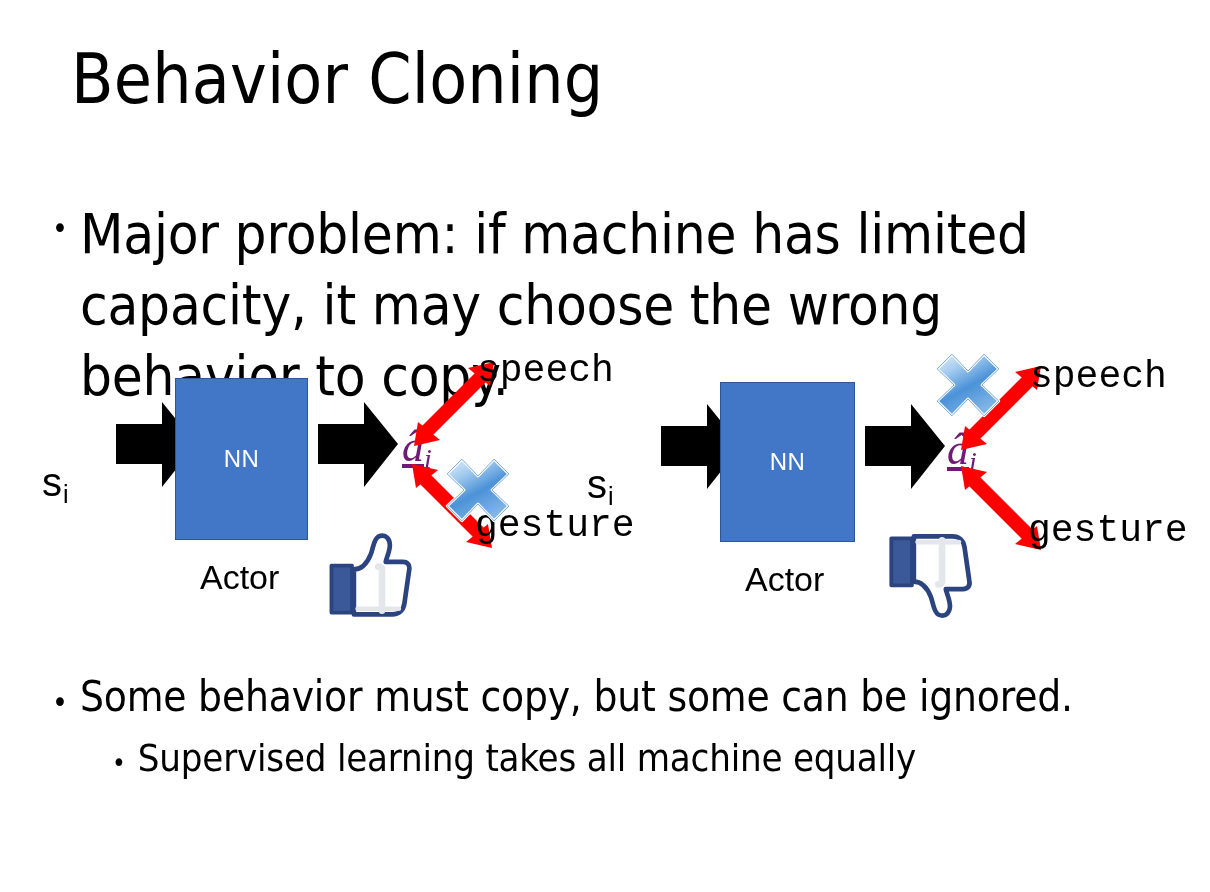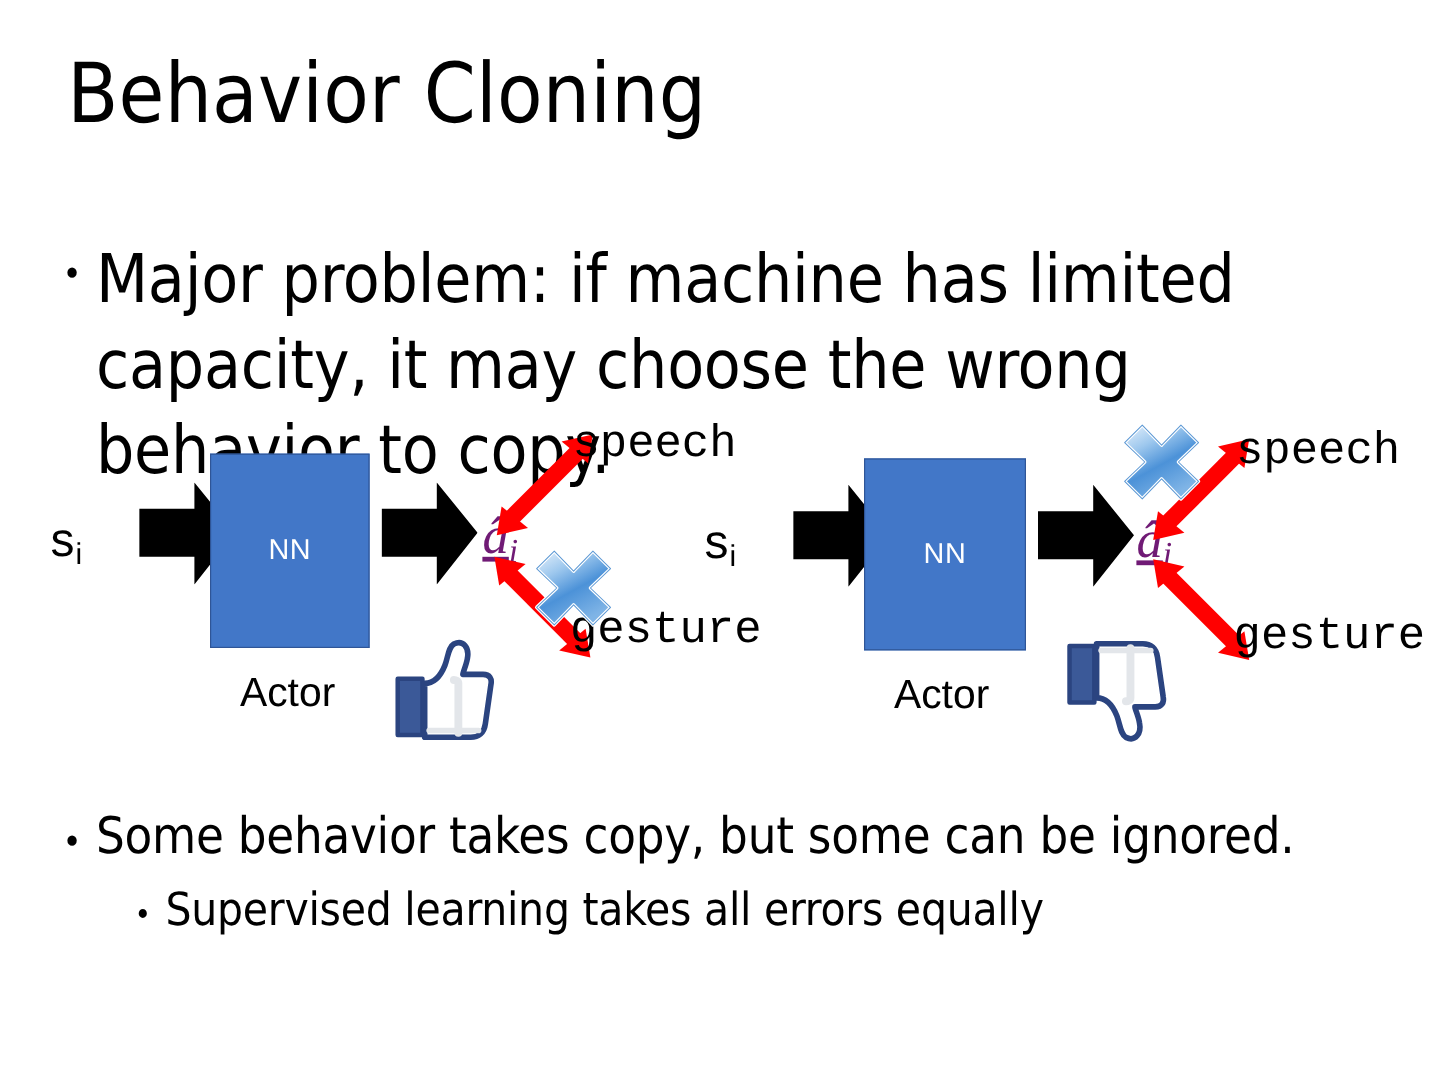--- a/index.html
+++ b/index.html
@@ -15,21 +15,21 @@
     position: relative;
     width: 1210px;
     height: 892px;
     background: #ffffff;
     overflow: hidden;
   }
 
   
   .slide-title {
     position: absolute;
-    left: 56px;
+    left: 71px;
     top: 42px;
     font-family: "DejaVu Sans Condensed", "Liberation Sans Narrow", "Liberation Sans", sans-serif;
     font-stretch: condensed;
     font-weight: 300;
     font-size: 69px;
     line-height: 1.1;
     color: #000000;
     letter-spacing: 0.2px;
     white-space: nowrap;
   }
@@ -103,20 +103,21 @@
   #diagram-left  { left: 20px;  }
   #diagram-right { left: 565px; }
 
   
   .state-label {
     position: absolute;
     font-family: "Liberation Sans", sans-serif;
     font-size: 40px;
     color: #000;
     line-height: 1;
+    margin-top: 32px;
   }
   .state-label .sub {
     font-size: 25px;
     vertical-align: -0.28em;
     margin-left: 1px;
   }
 
   
   .block-arrow {
     position: absolute;
@@ -357,24 +358,24 @@
           <path d="M62,37 C64,37 66,38 66,40 L66,84" fill="none" stroke="#e3e6ea" stroke-width="7" stroke-linecap="round"></path>
           <path d="M40,82 L84,82" fill="none" stroke="#e3e6ea" stroke-width="5" stroke-linecap="round"></path>
         </g>
       </svg>
     </div>
   </div>
 
   <div class="bullet-block" id="bullet-bottom-1">
     <div class="bullet-row">
       <span class="bullet-dot">•</span>
-      <span class="bullet-text">Some behavior takes copy, but some can be ignored.</span>
+      <span class="bullet-text">Some behavior must copy, but some can be ignored.</span>
     </div>
   </div>
 
   <div class="bullet-block" id="bullet-bottom-2">
     <div class="bullet-row">
       <span class="bullet-dot">•</span>
-      <span class="bullet-text">Supervised learning takes all errors equally</span>
+      <span class="bullet-text">Supervised learning takes all machine equally</span>
     </div>
   </div>
 
 </div>
 
 </body></html>

